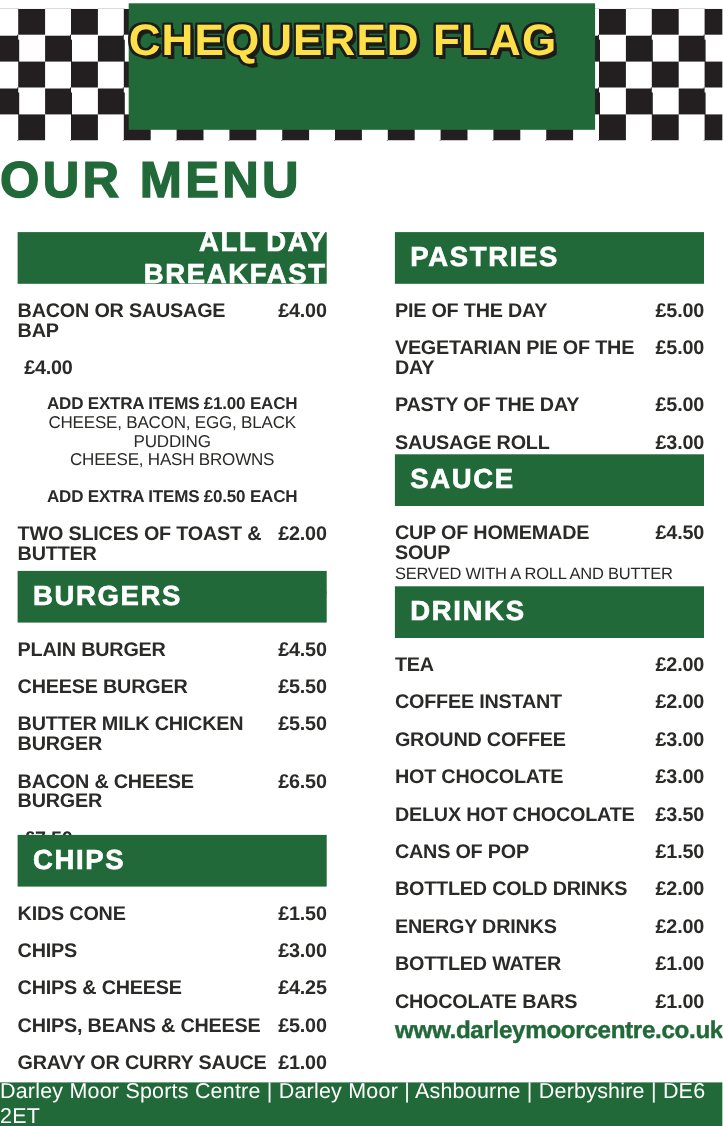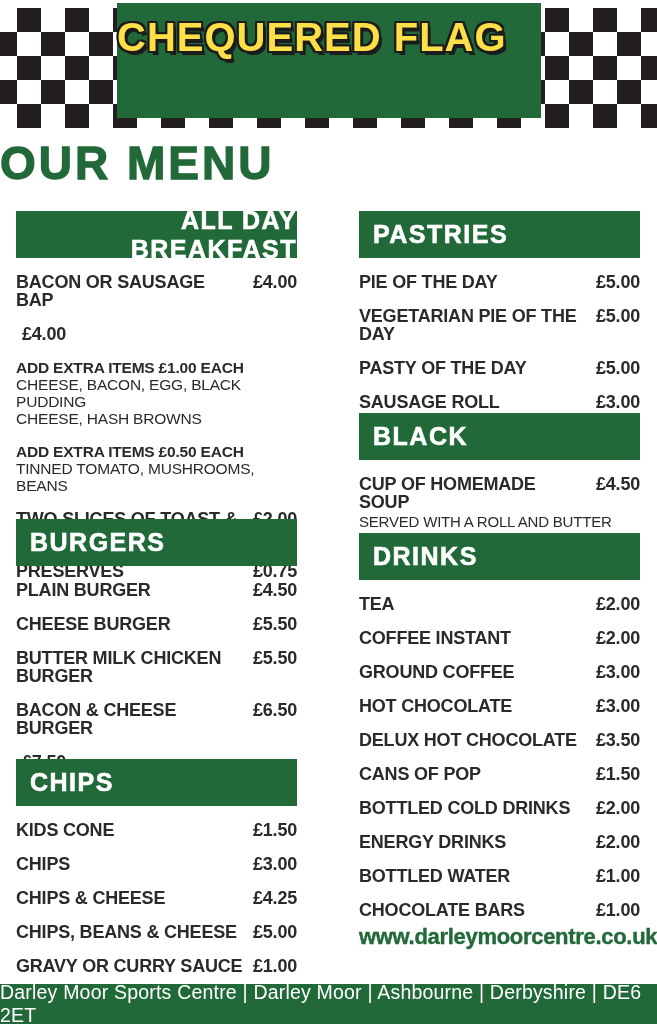--- a/index.html
+++ b/index.html
@@ -60,21 +60,21 @@
   .item-row{
     display:flex;justify-content:space-between;align-items:flex-start;
     font-weight:bold;font-size:18px;line-height:18px;margin-bottom:16px;
     letter-spacing:-0.2px;
   }
   .item-price{flex:none;padding-left:6px;}
   .item-sub{
     font-size:15px;font-weight:400;line-height:16px;
     margin-top:-13px;margin-bottom:16px;letter-spacing:-0.2px;
   }
-  .note{margin-bottom:16px;}
+  .note{margin-bottom:16px;text-align:center;}
   .note-head{font-size:15.5px;font-weight:bold;line-height:17px;letter-spacing:-0.2px;}
   .note-line{font-size:15.5px;font-weight:400;line-height:17px;letter-spacing:-0.2px;}
   
   .website{
     position:absolute;left:359px;top:924px;width:281px;text-align:center;
     color:var(--green);font-size:22px;font-weight:bold;letter-spacing:-0.3px;
     -webkit-text-stroke:0.4px var(--green);
   }
   .footer-bar{
     position:absolute;left:0;top:984px;width:657px;height:40px;
@@ -107,21 +107,20 @@
           <div class="item-row">
             <span class="item-price">£4.00</span>
           </div>
           <div class="note">
             <div class="note-head">ADD EXTRA ITEMS £1.00 EACH</div>
             <div class="note-line">CHEESE, BACON, EGG, BLACK PUDDING</div>
             <div class="note-line">CHEESE, HASH BROWNS</div>
           </div>
           <div class="note">
             <div class="note-head">ADD EXTRA ITEMS £0.50 EACH</div>
-            <div class="note-line">TINNED TOMATO, MUSHROOMS, BEANS</div>
           </div>
           <div class="item-row">
             <span class="item-name">TWO SLICES OF TOAST &amp; BUTTER</span>
             <span class="item-price">£2.00</span>
           </div>
           <div class="item-row">
             <span class="item-name">PRESERVES</span>
             <span class="item-price">£0.75</span>
           </div>
         </div>
@@ -193,21 +192,21 @@
             <span class="item-name">PASTY OF THE DAY</span>
             <span class="item-price">£5.00</span>
           </div>
           <div class="item-row">
             <span class="item-name">SAUSAGE ROLL</span>
             <span class="item-price">£3.00</span>
           </div>
         </div>
       </section>
       <section class="menu-section">
-        <div class="section-bar">BLACK</div>
+        <div class="section-bar">SAUCE</div>
         <div class="entries">
           <div class="item-row">
             <span class="item-name">CUP OF HOMEMADE SOUP</span>
             <span class="item-price">£4.50</span>
           </div>
           <div class="item-sub">SERVED WITH A ROLL AND BUTTER</div>
         </div>
       </section>
       <section class="menu-section">
         <div class="section-bar">DRINKS</div>

